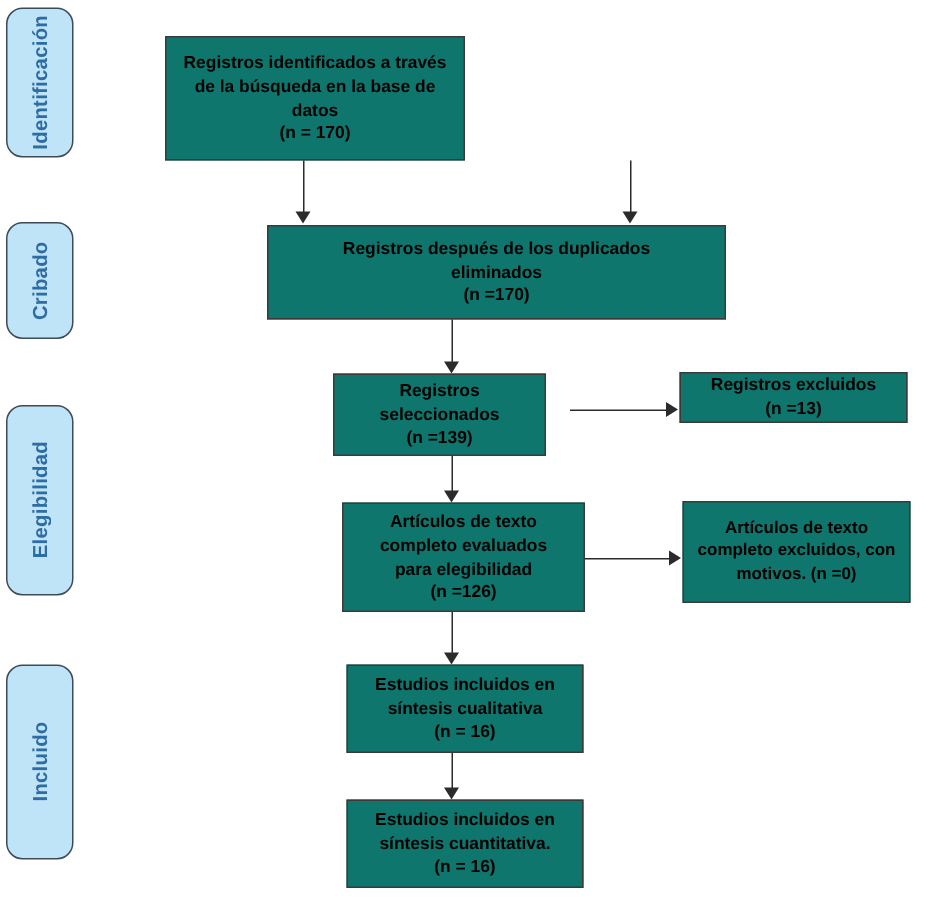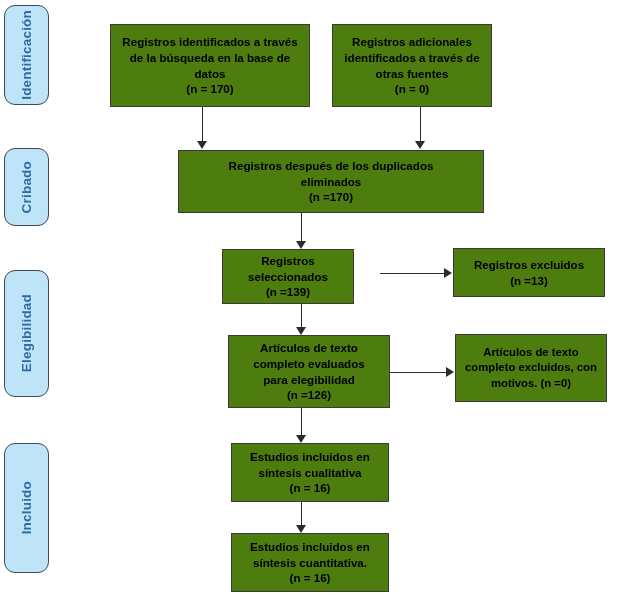--- a/index.html
+++ b/index.html
@@ -36,21 +36,21 @@
     font-weight: bold;
     font-size: 13.5px;
     letter-spacing: 0.2px;
     white-space: nowrap;
   }
 
   
   .node {
     position: absolute;
     box-sizing: border-box;
-    background: #4d7c0f;
+    background: #0f766e;
     border: 1.6px solid #3a3a3a;
     display: flex;
     align-items: center;
     justify-content: center;
     text-align: center;
     padding: 2px 5px;
   }
   .node .node-text {
     color: #000000;
     font-weight: bold;
@@ -109,49 +109,43 @@
     <span class="stage-label">Incluido</span>
   </div>
 
   <div class="node" style="left:110px; top:24px; width:200px; height:83px;">
     <span class="node-text">Registros identificados a través
 de la búsqueda en la base de
 datos
 (n = 170)</span>
   </div>
 
-  <div class="node" style="left:332px; top:24px; width:160px; height:83px;">
-    <span class="node-text">Registros adicionales
-identificados a través de
-otras fuentes
-(n = 0)</span>
-  </div>
 
   <div class="vline" style="left:202px; top:107px; height:35px;"></div>
   <div class="arrow-down" style="left:197px; top:141px;"></div>
 
   <div class="vline" style="left:420px; top:107px; height:35px;"></div>
   <div class="arrow-down" style="left:415px; top:141px;"></div>
 
   <div class="node" style="left:178px; top:150px; width:306px; height:63px;">
     <span class="node-text">Registros después de los duplicados
 eliminados
 (n =170)</span>
   </div>
 
   <div class="vline" style="left:301px; top:213px; height:29px;"></div>
   <div class="arrow-down" style="left:296px; top:241px;"></div>
 
-  <div class="node" style="left:222px; top:249px; width:132px; height:55px;">
+  <div class="node" style="left:222px; top:249px; width:142px; height:55px;">
     <span class="node-text">Registros
 seleccionados
 (n =139)</span>
   </div>
 
-  <div class="node" style="left:453px; top:248px; width:152px; height:49px;">
+  <div class="node" style="left:453px; top:248px; width:152px; height:34px;">
     <span class="node-text">Registros excluidos
 (n =13)</span>
   </div>
 
   <div class="hline" style="left:380px; top:273px; width:65px;"></div>
   <div class="arrow-right" style="left:444px; top:268px;"></div>
 
   <div class="vline" style="left:301px; top:304px; height:24px;"></div>
   <div class="arrow-down" style="left:296px; top:327px;"></div>
 

